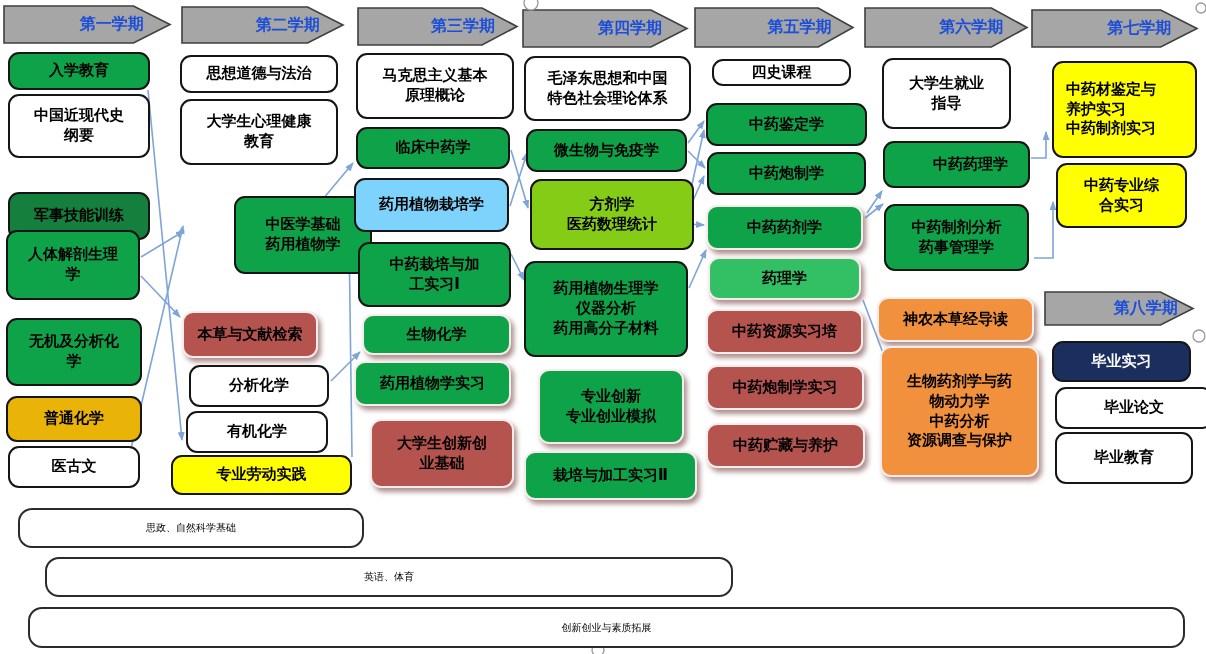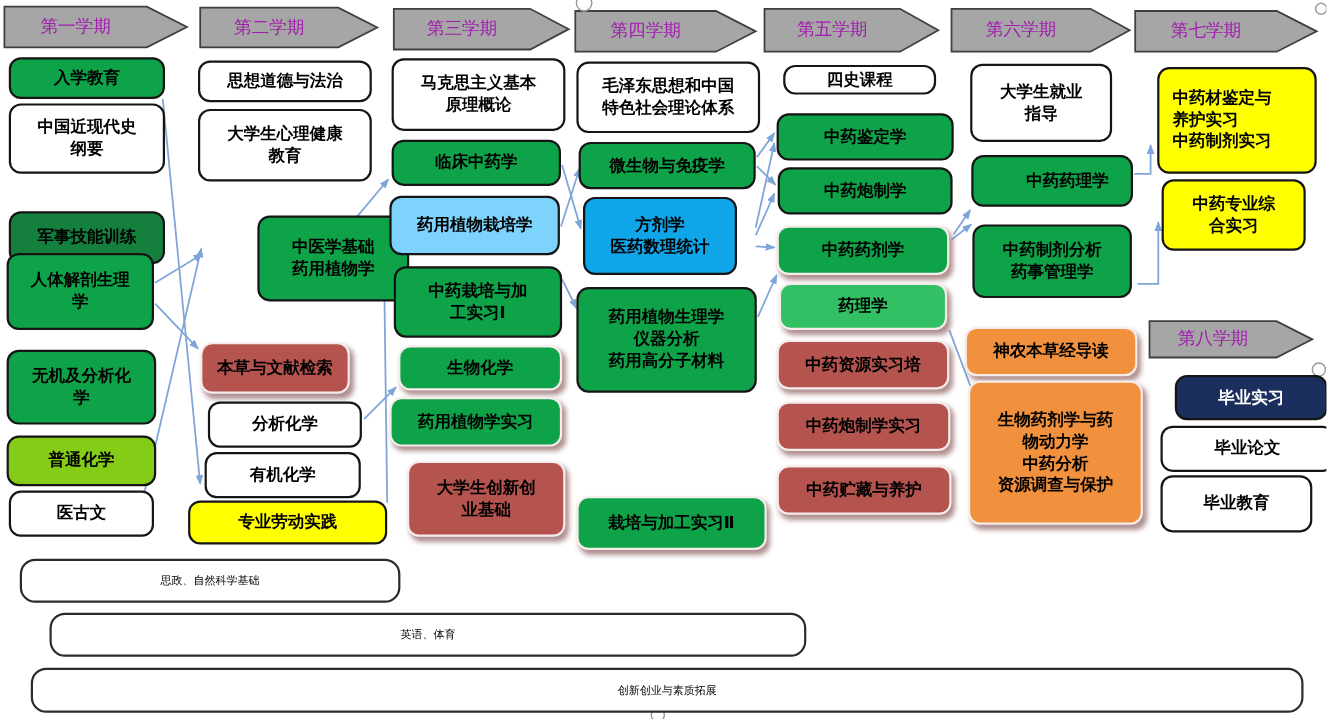--- a/index.html
+++ b/index.html
@@ -12,21 +12,21 @@
     position:absolute;z-index:2;box-sizing:border-box;
     display:flex;align-items:center;justify-content:center;
     text-align:center;font-weight:bold;font-size:15px;line-height:1.32;
     border-radius:11px;white-space:pre-line;padding:2px 4px;color:#000;
   }
   .node.plain{border:2.2px solid #151515;}
   .node.sh{border:2.5px solid #f6ecec;box-shadow:3px 4px 5px rgba(152,112,112,0.78);}
   .node.left{justify-content:flex-start;text-align:left;padding-left:12px;}
   .hdr-label{
     position:absolute;z-index:2;display:flex;align-items:center;justify-content:center;
-    font-weight:normal;font-size:16px;color:#a21caf;pointer-events:none;
+    font-weight:bold;font-size:16px;color:#1d4ed8;pointer-events:none;padding-left:43px;
   }
   .bar{
     position:absolute;z-index:2;box-sizing:border-box;background:#fff;
     border:2px solid #2b2b2b;border-radius:14px;
     display:flex;align-items:center;justify-content:center;
     font-size:10px;font-weight:normal;color:#000;
     font-family:"DejaVu Serif","Liberation Serif",serif;
   }
 </style>
 </head>
@@ -82,21 +82,21 @@
     <div class="hdr-label" style="left: 1032px; top: 10px; width: 128.7px; height: 37px;">第七学期</div>
     <div class="hdr-label" style="left: 1045px; top: 292px; width: 115.44px; height: 33px;">第八学期</div>
     <div class="node plain" style="left: 8px; top: 52px; width: 142px; height: 38px; background: rgb(15, 163, 73);">入学教育</div>
     <div class="node plain" style="left: 8px; top: 94px; width: 142px; height: 64px; background: rgb(255, 255, 255);">中国近现代史
 纲要</div>
     <div class="node plain" style="left: 8px; top: 168px; width: 142px; height: 48px; background: #15803d; margin-top: 24px;">军事技能训练</div>
     <div class="node plain" style="left: 6px; top: 230px; width: 134px; height: 70px; background: rgb(15, 163, 73);">人体解剖生理
 学</div>
     <div class="node plain" style="left: 6px; top: 318px; width: 136px; height: 68px; background: rgb(15, 163, 73);">无机及分析化
 学</div>
-    <div class="node plain" style="left: 6px; top: 396px; width: 136px; height: 46px; background: #84cc16;">普通化学</div>
+    <div class="node plain" style="left: 6px; top: 396px; width: 136px; height: 46px; background: #eab308;">普通化学</div>
     <div class="node plain" style="left: 8px; top: 446px; width: 132px; height: 42px; background: rgb(255, 255, 255);">医古文</div>
     <div class="node plain" style="left: 180px; top: 55px; width: 158px; height: 38px; background: rgb(255, 255, 255);">思想道德与法治</div>
     <div class="node plain" style="left: 180px; top: 99px; width: 158px; height: 66px; background: rgb(255, 255, 255);">大学生心理健康
 教育</div>
     <div class="node plain" style="left: 186px; top: 196px; width: 138px; height: 78px; background: rgb(15, 163, 73); margin-left: 48px;">中医学基础
 药用植物学</div>
     <div class="node sh" style="left: 182px; top: 311px; width: 136px; height: 47px; background: rgb(181, 83, 78);">本草与文献检索</div>
     <div class="node plain" style="left: 189px; top: 365px; width: 140px; height: 42px; background: rgb(255, 255, 255);">分析化学</div>
     <div class="node plain" style="left: 186px; top: 411px; width: 142px; height: 42px; background: rgb(255, 255, 255);">有机化学</div>
     <div class="node plain" style="left: 171px; top: 455px; width: 181px; height: 40px; background: rgb(255, 255, 0);">专业劳动实践</div>
@@ -106,25 +106,27 @@
     <div class="node plain" style="left: 354px; top: 178px; width: 155px; height: 54px; background: #7dd3fc;">药用植物栽培学</div>
     <div class="node plain" style="left: 358px; top: 242px; width: 153px; height: 65px; background: rgb(15, 163, 73);">中药栽培与加
 工实习Ⅰ</div>
     <div class="node sh" style="left: 362px; top: 314px; width: 149px; height: 41px; background: rgb(15, 163, 73);">生物化学</div>
     <div class="node sh" style="left: 354px; top: 361px; width: 157px; height: 45px; background: rgb(15, 163, 73);">药用植物学实习</div>
     <div class="node sh" style="left: 370px; top: 419px; width: 144px; height: 69px; background: rgb(181, 83, 78);">大学生创新创
 业基础</div>
     <div class="node plain" style="left: 524px; top: 56px; width: 167px; height: 65px; background: rgb(255, 255, 255);">毛泽东思想和中国
 特色社会理论体系</div>
     <div class="node plain" style="left: 526px; top: 129px; width: 161px; height: 43px; background: rgb(15, 163, 73);">微生物与免疫学</div>
-    <div class="node plain" style="left: 530px; top: 179px; width: 140px; height: 71px; background: #0ea5e9;">方剂学
+    <div class="node plain" style="left: 530px; top: 179px; width: 164px; height: 71px; background: #84cc16;">方剂学
 医药数理统计</div>
     <div class="node plain" style="left: 524px; top: 261px; width: 164px; height: 96px; background: rgb(15, 163, 73);">药用植物生理学
 仪器分析
 药用高分子材料</div>
+    <div class="node sh" style="left: 538px; top: 369px; width: 146px; height: 75px; background: rgb(15, 163, 73);">专业创新
+专业创业模拟</div>
     <div class="node sh" style="left: 524px; top: 451px; width: 173px; height: 49px; background: rgb(15, 163, 73);">栽培与加工实习Ⅱ</div>
     <div class="node plain" style="left: 712px; top: 59px; width: 139px; height: 27px; background: rgb(255, 255, 255);">四史课程</div>
     <div class="node plain" style="left: 706px; top: 103px; width: 161px; height: 43px; background: rgb(15, 163, 73);">中药鉴定学</div>
     <div class="node plain" style="left: 707px; top: 152px; width: 159px; height: 43px; background: rgb(15, 163, 73);">中药炮制学</div>
     <div class="node sh" style="left: 706px; top: 205px; width: 157px; height: 45px; background: rgb(15, 163, 73);">中药药剂学</div>
     <div class="node sh" style="left: 708px; top: 257px; width: 153px; height: 43px; background: rgb(51, 191, 99);">药理学</div>
     <div class="node sh" style="left: 706px; top: 309px; width: 157px; height: 45px; background: rgb(181, 83, 78);">中药资源实习培</div>
     <div class="node sh" style="left: 706px; top: 365px; width: 158px; height: 45px; background: rgb(181, 83, 78);">中药炮制学实习</div>
     <div class="node sh" style="left: 706px; top: 423px; width: 159px; height: 45px; background: rgb(181, 83, 78);">中药贮藏与养护</div>
     <div class="node plain" style="left: 882px; top: 58px; width: 129px; height: 71px; background: rgb(255, 255, 255);">大学生就业
@@ -135,19 +137,19 @@
     <div class="node sh" style="left: 877px; top: 297px; width: 157px; height: 45px; background: rgb(242, 145, 61);">神农本草经导读</div>
     <div class="node sh" style="left: 880px; top: 346px; width: 159px; height: 131px; background: rgb(242, 145, 61);">生物药剂学与药
 物动力学
 中药分析
 资源调查与保护</div>
     <div class="node plain left" style="left: 1052px; top: 61px; width: 145px; height: 97px; background: rgb(255, 255, 0);">中药材鉴定与
 养护实习
 中药制剂实习</div>
     <div class="node plain" style="left: 1056px; top: 163px; width: 131px; height: 65px; background: rgb(255, 255, 0);">中药专业综
 合实习</div>
-    <div class="node plain" style="left: 1052px; top: 341px; width: 139px; height: 41px; background: rgb(27, 47, 94); color: rgb(255, 255, 255); margin-left: 16px;">毕业实习</div>
+    <div class="node plain" style="left: 1052px; top: 341px; width: 139px; height: 41px; background: rgb(27, 47, 94); color: rgb(255, 255, 255);">毕业实习</div>
     <div class="node plain" style="left: 1055px; top: 387px; width: 158px; height: 42px; background: rgb(255, 255, 255);">毕业论文</div>
     <div class="node plain" style="left: 1055px; top: 432px; width: 138px; height: 52px; background: rgb(255, 255, 255);">毕业教育</div>
     <div class="bar" style="left: 18px; top: 508px; width: 346px; height: 40px;">思政、自然科学基础</div>
     <div class="bar" style="left: 45px; top: 557px; width: 688px; height: 40px;">英语、体育</div>
     <div class="bar" style="left: 28px; top: 607px; width: 1157px; height: 41px;">创新创业与素质拓展</div>
   </div>
 
 </body></html>

